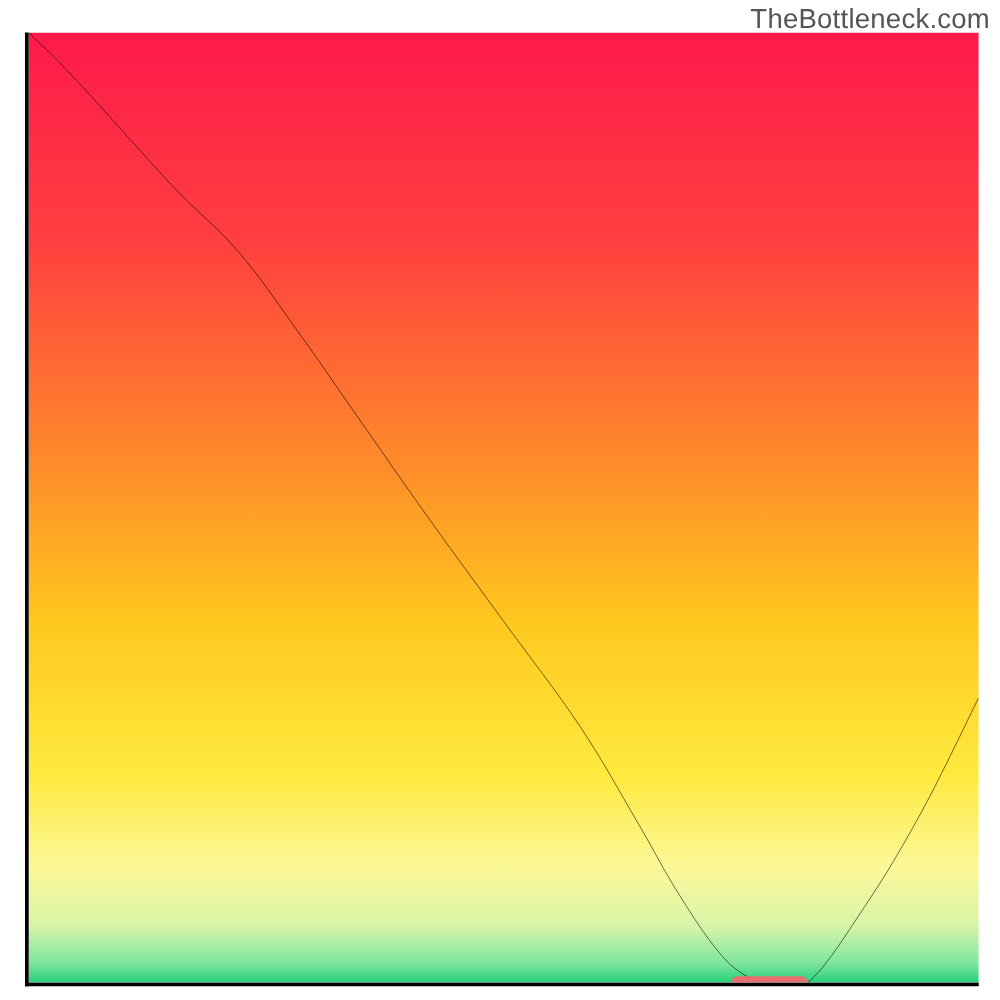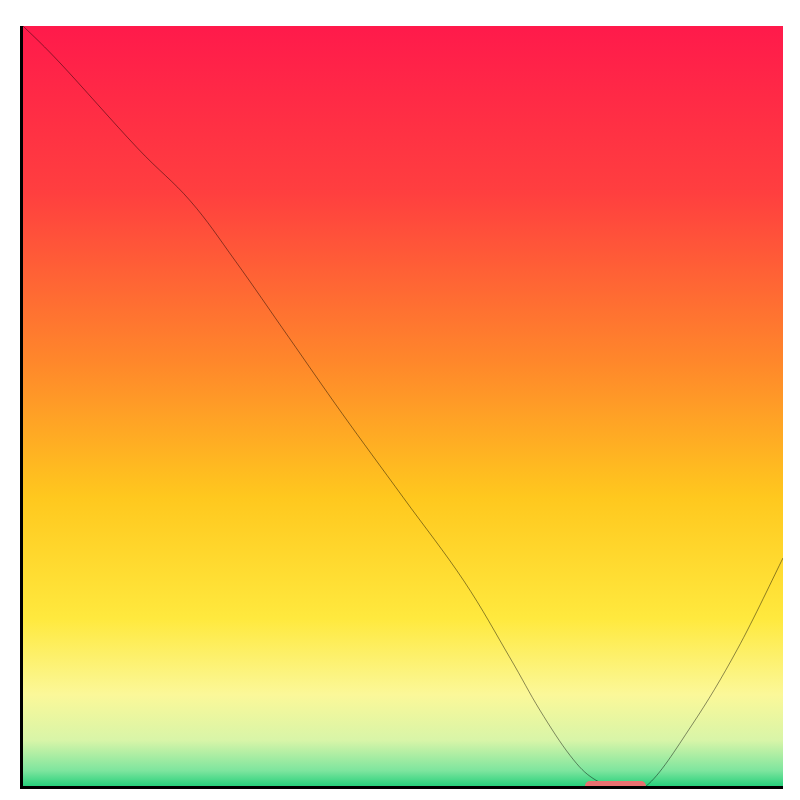--- a/index.html
+++ b/index.html
@@ -50,20 +50,21 @@
     height: 10px;
     border-radius: 5px;
     
   }
 </style>
 </head>
 <body>
 
 <div id="container">
 
+  <div id="watermark">TheBottleneck.com</div>
 
   <div id="plot-area">
 
     <div id="gradient" style="background: linear-gradient(rgb(255, 26, 75) 0%, rgb(255, 63, 63) 22%, rgb(255, 138, 42) 45%, rgb(255, 200, 30) 62%, rgb(255, 233, 62) 78%, rgb(251, 248, 153) 88%, rgb(216, 245, 168) 94%, rgb(125, 229, 158) 98%, rgb(39, 208, 123) 100%);"></div>
 
     <svg class="curve" viewBox="0 0 100 100" preserveAspectRatio="none">
       <path id="curve-path" d="M 0 0 C 0.8999999999999999 0.8999999999999999, 2.3000000000000003 2.12, 5 5 C 7.699999999999999 7.88, 11.94 12.76, 15 16 C 18.06 19.24, 19.66 20.3, 22 23 C 24.34 25.7, 25.660000000000004 27.76, 28.000000000000004 31 C 30.340000000000003 34.24, 32.480000000000004 37.4, 35 41 C 37.519999999999996 44.6, 39.3 47.22, 42 51 C 44.7 54.78, 47.120000000000005 58.04, 50 62 C 52.879999999999995 65.96, 55.47999999999999 69.22, 57.99999999999999 73 C 60.519999999999996 76.78, 62.199999999999996 79.94, 64 83 C 65.8 86.06, 66.56 87.66, 68 90 C 69.44 92.34, 70.74 94.38, 72 96 C 73.26 97.62, 73.92 98.28, 75 99 C 76.08 99.72, 76.74 99.82, 78 100 C 79.26 100.18, 80.2 101.44, 82 100 C 83.8 98.56, 85.84 95.24, 88 92 C 90.16 88.76, 91.84 85.96, 94 82 C 96.16 78.04, 98.92 72.16, 100 70" fill="none" stroke="#000000" stroke-width="0.45" vector-effect="non-scaling-stroke"></path>
     </svg>
 
     <div id="marker" style="left: 562.4px; width: 60.8px; bottom: -5px; background: rgb(233, 112, 112);"></div>

